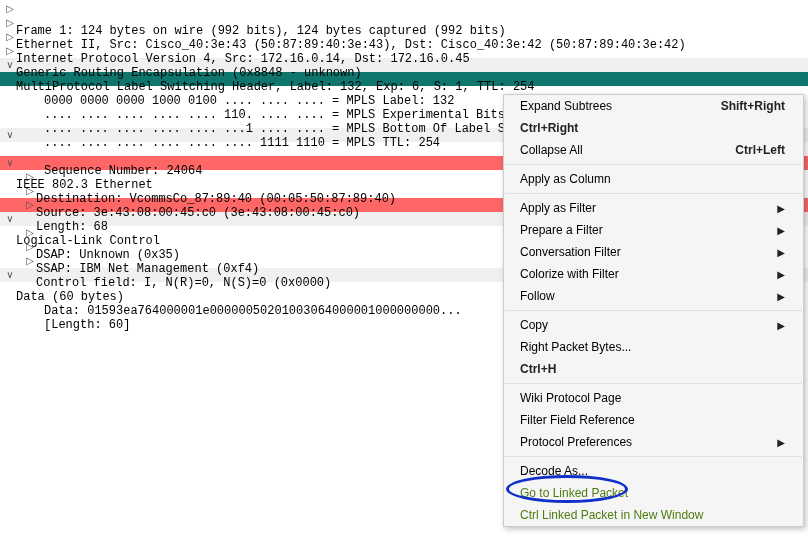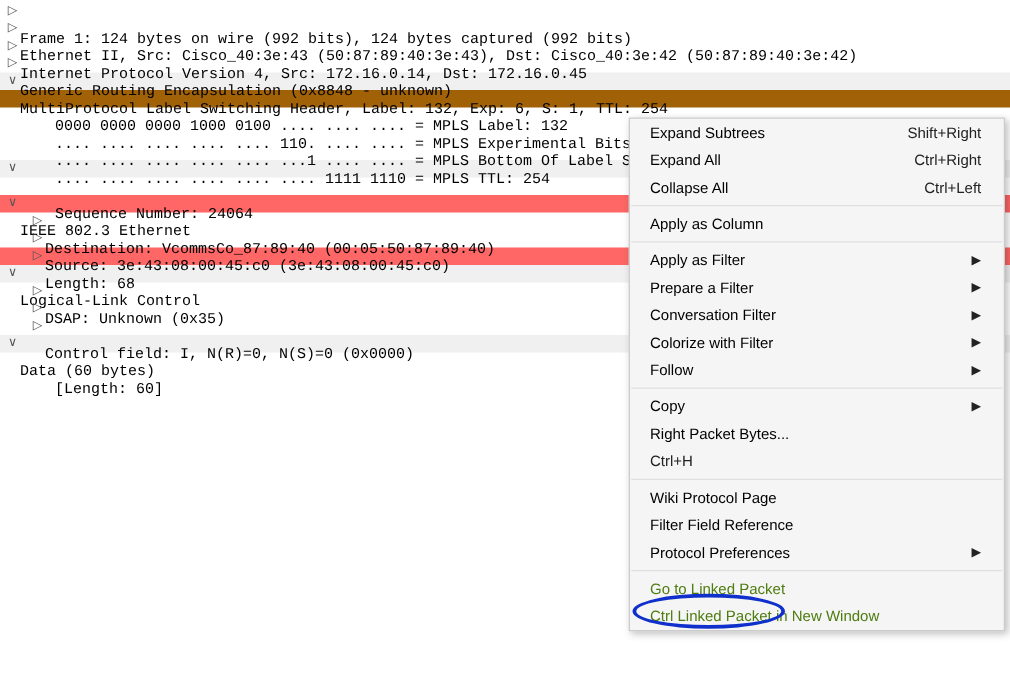--- a/index.html
+++ b/index.html
@@ -38,21 +38,21 @@
     text-align: center;
     font-family: "Segoe UI Symbol", sans-serif;
     cursor: pointer;
   }
   .txt {
     font-family: "Courier New", monospace;
     font-size: 12px;
     margin-top: 44px;
   }
   .selected {
-    background: #a16207;
+    background: #0f766e;
   }
   .error {
     background: #ff6666;
   }
   .header-bg {
     background: #f0f0f0;
   }
   
   .ctxmenu {
     position: absolute;
@@ -74,20 +74,21 @@
   }
   .menuitem.disabled {
     color: #4d7c0f;
     cursor: default;
   }
   .menulabel {
     flex: 1;
   }
   .menushort {
     color: #222;
+    font-weight: bold;
   }
   .menuarrow {
     font-size: 10px;
     color: #222;
   }
   .divider {
     height: 1px;
     background: #e0e0e0;
     margin: 3px 1px;
   }
@@ -190,46 +191,50 @@
     <span class="txt">Logical-Link Control</span>
   </div>
   <div class="row">
     <span class="indent ind1"></span>
     <span class="toggle">▷</span>
     <span class="txt">DSAP: Unknown (0x35)</span>
   </div>
   <div class="row">
     <span class="indent ind1"></span>
     <span class="toggle">▷</span>
+    <span class="txt">SSAP: IBM Net Management (0xf4)</span>
   </div>
   <div class="row">
     <span class="indent ind1"></span>
     <span class="toggle">▷</span>
     <span class="txt">Control field: I, N(R)=0, N(S)=0 (0x0000)</span>
   </div>
 
   <div class="row header-bg">
     <span class="indent ind0"></span>
     <span class="toggle">∨</span>
     <span class="txt">Data (60 bytes)</span>
+  </div>
+  <div class="row">
+    <span class="indent ind2"></span>
+    <span class="txt">Data: 01593ea764000001e00000050201003064000001000000000...</span>
   </div>
   <div class="row">
     <span class="indent ind2"></span>
     <span class="txt">[Length: 60]</span>
   </div>
 
 </div>
 
 <div class="ctxmenu">
   <div class="menuitem">
     <span class="menulabel">Expand Subtrees</span>
     <span class="menushort">Shift+Right</span>
   </div>
   <div class="menuitem">
-    <span class="menulabel">Expand All</span>
     <span class="menushort">Ctrl+Right</span>
   </div>
   <div class="menuitem">
     <span class="menulabel">Collapse All</span>
     <span class="menushort">Ctrl+Left</span>
   </div>
 
   <div class="divider"></div>
 
   <div class="menuitem">
@@ -280,20 +285,23 @@
   <div class="menuitem">
     <span class="menulabel">Filter Field Reference</span>
   </div>
   <div class="menuitem">
     <span class="menulabel">Protocol Preferences</span>
     <span class="menuarrow">▶</span>
   </div>
 
   <div class="divider"></div>
 
+  <div class="menuitem">
+    <span class="menulabel">Decode As...</span>
+  </div>
   <div class="menuitem disabled">
     <span class="menulabel">Go to Linked Packet</span>
   </div>
   <div class="menuitem disabled">
     <span class="menulabel">Ctrl Linked Packet in New Window</span>
   </div>
 </div>
 
 <div class="decode-highlight"></div>
 

